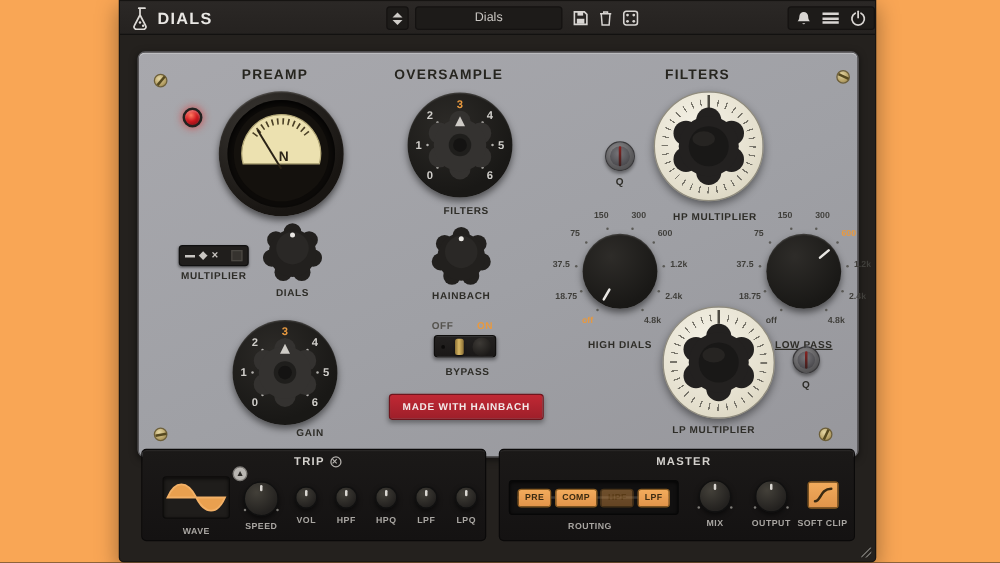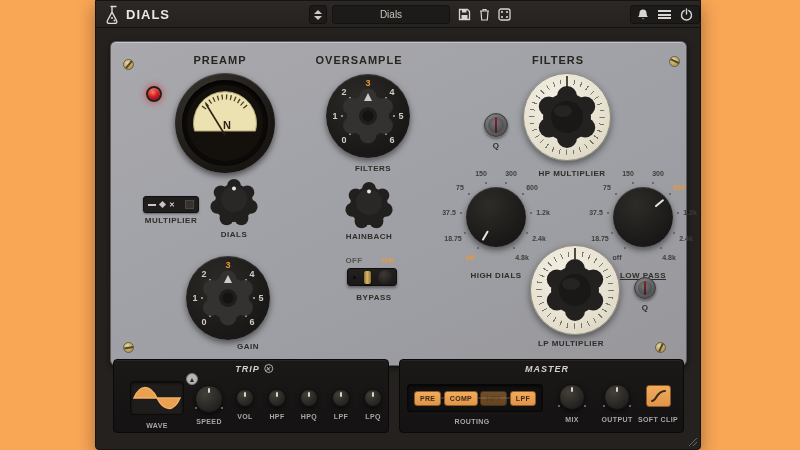--- a/index.html
+++ b/index.html
@@ -136,21 +136,21 @@
 
   .hain-btn { position:absolute; transform:translateX(-50%); background:linear-gradient(#c02834,#9e1f2a);
     color:#f3e9e9; font-size:8px; font-weight:bold; letter-spacing:.6px; padding:5px 10px;
     border-radius:3px; border:1px solid #6f151d; cursor:pointer; white-space:nowrap;
     box-shadow:0 2px 4px rgba(0,0,0,.35); }
 
   
   .bpanel { position:absolute; top:358px; height:74px; background:linear-gradient(#1b1918,#141212);
     border:1px solid #0a0909; border-radius:4px; box-shadow:inset 0 1px 0 rgba(255,255,255,.06); }
   .bh { position:absolute; top:4px; transform:translateX(-50%); color:#d3d0cc; font-weight:bold;
-    font-size:9px; letter-spacing:1px; display:flex; align-items:flex-start; gap:4px;font-style:italic; }
+    font-size:9px; letter-spacing:1px; display:flex; align-items:center; gap:4px; }
   .bl { position:absolute; transform:translateX(-50%); color:#a9a6a2; font-weight:bold;
     font-size:7px; letter-spacing:.4px; white-space:nowrap; }
   .wavebox { position:absolute; background:#1f1d1b; border:1px solid #0c0b0a; border-radius:3px;
     box-shadow:inset 0 1px 3px rgba(0,0,0,.7); cursor:pointer; }
   .trip-ic { width:9px; height:9px; border-radius:50%; border:1px solid #b5b2ae; color:#b5b2ae;
     font-size:6px; line-height:8px; text-align:center; font-weight:bold; }
   .metro { position:absolute; width:12px; height:12px; border-radius:50%; background:#b9b6b2;
     border:1px solid #7c7975; color:#2a2825; font-size:7px; line-height:11px; text-align:center; cursor:pointer; }
   .routing-box { position:absolute; background:#111010; border-radius:3px; border:1px solid #070707;
     box-shadow:inset 0 1px 3px rgba(0,0,0,.8); display:flex; align-items:center; justify-content:space-between;
@@ -354,20 +354,21 @@
 
     <div class="sw-lab" style="left:243px; top:214px; color:#55534e;">OFF</div>
     <div class="sw-lab hl" style="left:277px; top:214px;">ON</div>
     <div class="byp" style="left:236px; top:226px;">
       <span class="pin"></span>
       <span class="lever"></span>
       <span class="bknob"></span>
     </div>
     <div class="pl" style="left:263px; top:251px;">BYPASS</div>
 
+    <button class="hain-btn" style="left:262px; top:273px;">MADE WITH HAINBACH</button>
 
     <div class="qknob" style="left:385px; top:83px; width:24px; height:24px;"></div>
     <div class="pl" style="left:385px; top:99px;">Q</div>
 
     <div class="cdial" style="left:456px; top:75px; width:88px; height:88px;">
       <div class="cdial-ticks"></div>
       <div class="cdial-notch"></div>
       <svg width="64" height="64" viewBox="0 0 64 64">
         <g fill="#232120">
             <circle cx="32" cy="11" r="10"></circle>

